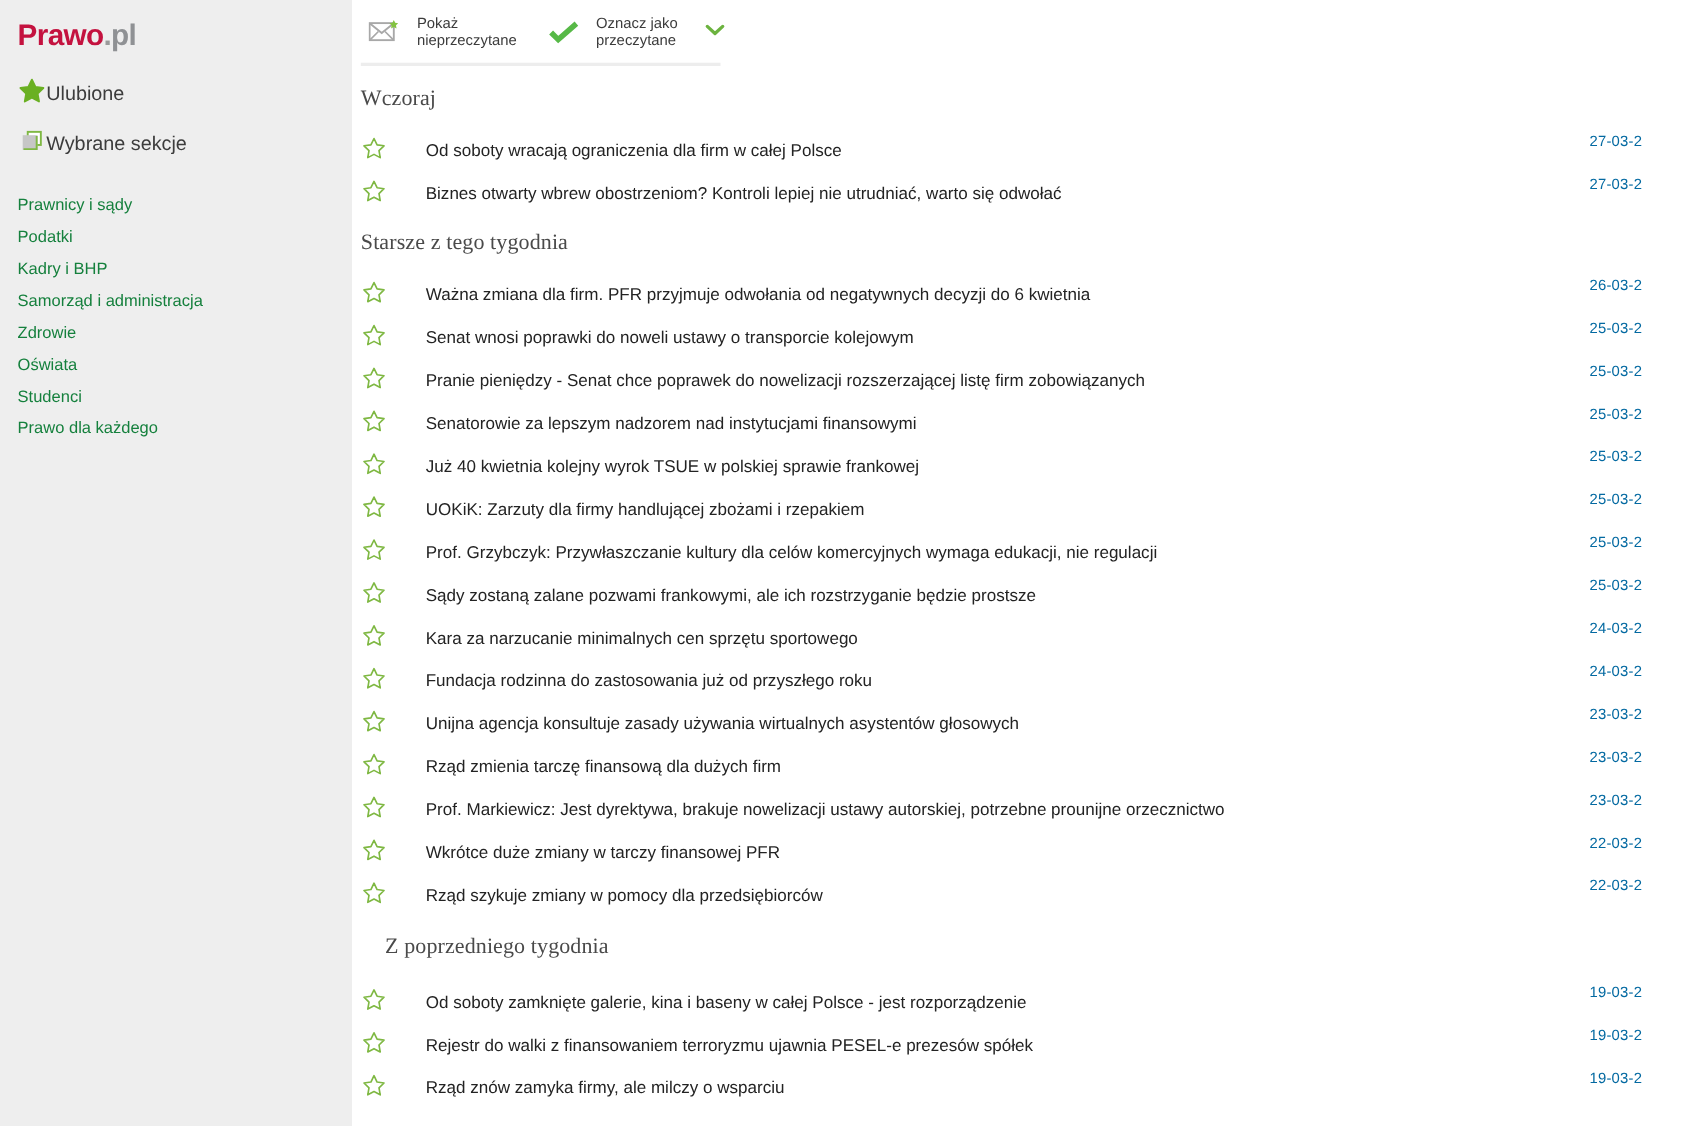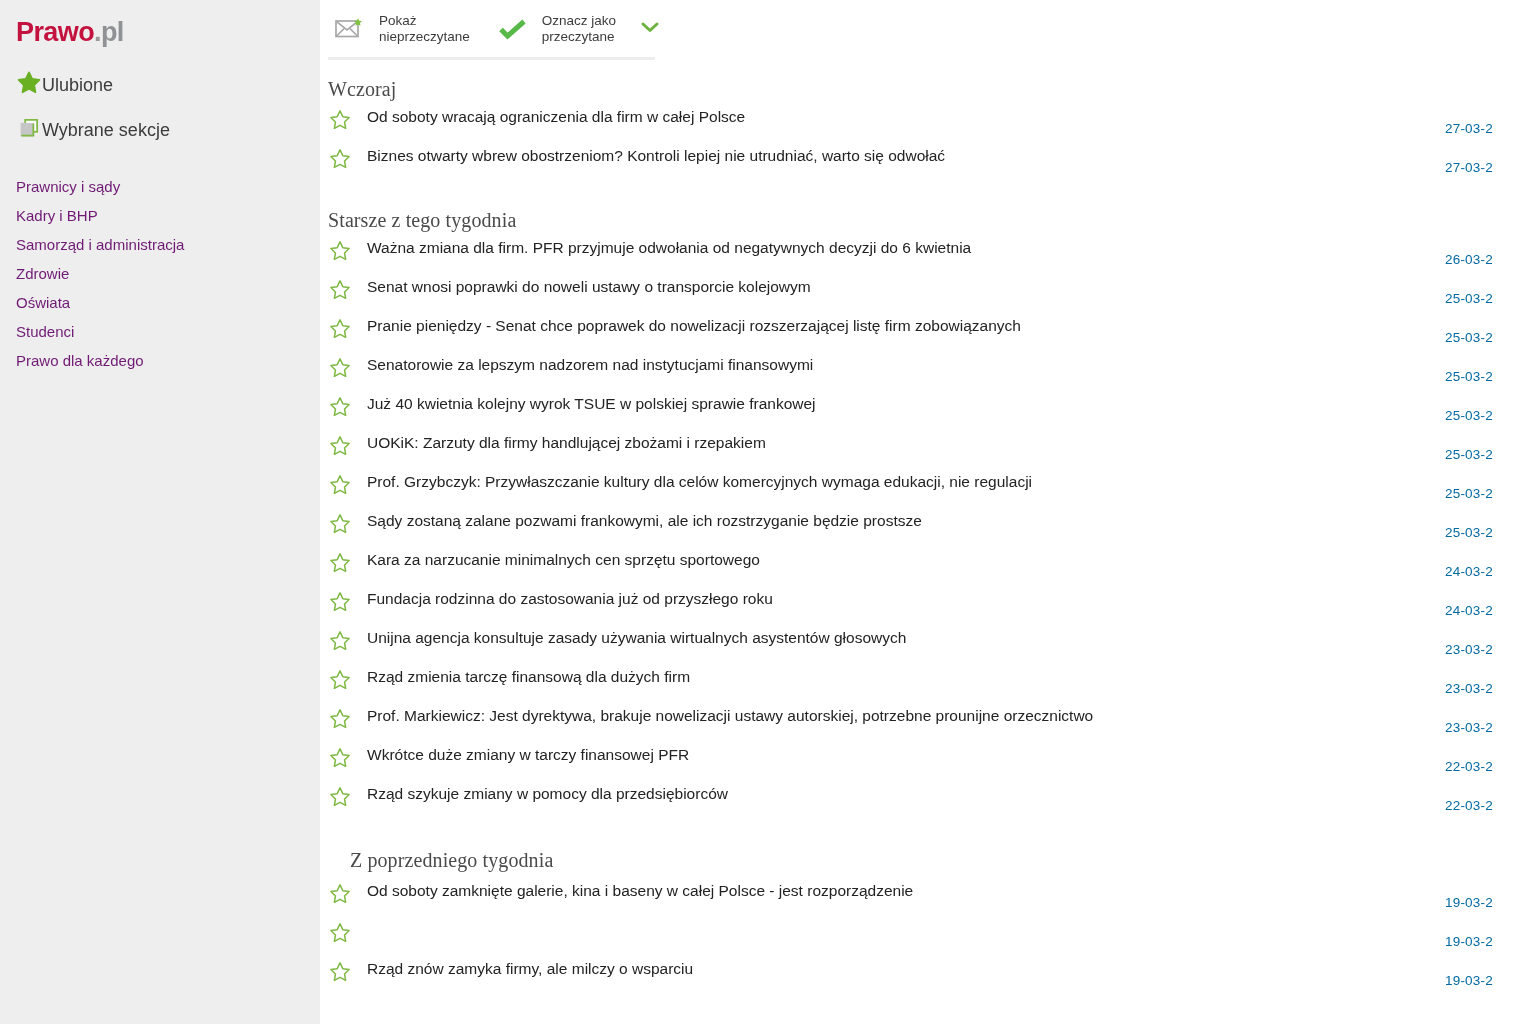--- a/index.html
+++ b/index.html
@@ -68,21 +68,21 @@
 
   .nav-list {
     position: absolute;
     left: 16px;
     top: 172px;
     width: 290px;
   }
   .nav-item {
     display: block;
     font-size: 15px;
-    color: #701a75;
+    color: #15803d;
     line-height: 29px;
     height: 29px;
     white-space: nowrap;
     cursor: pointer;
   }
   .nav-item.active {
     color: #1d1d1d;
     font-weight: bold;
   }
 
@@ -161,25 +161,26 @@
     padding-left: 8px;
     letter-spacing: 0.1px;
     white-space: nowrap;
   }
   .sec-1 .section-title { padding-top: 20px; padding-bottom: 7px; }
   .sec-2 .section-title { padding-top: 23px; padding-bottom: 7px; }
   .sec-3 .section-title { padding-top: 25px; padding-bottom: 10px; margin-left: 22px; }
 
   .article-row {
     display: flex;
-    align-items: flex-start;
+    align-items: flex-end;
     height: 39px;
     padding-left: 8px;
     position: relative;
     cursor: pointer;
+    gap: 20px;
   }
   .star-cell {
     width: 34px;
     min-width: 34px;
     display: flex;
     align-items: center;
     justify-content: flex-start;
     cursor: pointer;
   }
   .article-title {
@@ -225,20 +226,21 @@
           <rect x="8.5" y="4.5" width="11" height="11" fill="#ffffff" stroke="#7fb843" stroke-width="1.6"></rect>
           <rect x="5" y="8" width="11" height="11" fill="#c6c6c6" stroke="#c6c6c6" stroke-width="1.4"></rect>
           <path d="M16 8v11H5" fill="none" stroke="#7fb843" stroke-width="1.6"></path>
         </svg>
       </span>
       <span class="label">Wybrane sekcje</span>
     </div>
 
     <nav class="nav-list">
       <a class="nav-item">Prawnicy i sądy</a>
+      <a class="nav-item">Podatki</a>
       <a class="nav-item">Kadry i BHP</a>
       <a class="nav-item">Samorząd i administracja</a>
       <a class="nav-item">Zdrowie</a>
       <a class="nav-item">Oświata</a>
       <a class="nav-item">Studenci</a>
       <a class="nav-item">Prawo dla każdego</a>
     </nav>
   </aside>
 
   <main class="main">
@@ -477,20 +479,21 @@
           <span class="article-title">Od soboty zamknięte galerie, kina i baseny w całej Polsce - jest rozporządzenie</span>
           <span class="article-date">19-03-2</span>
         </div>
 
         <div class="article-row">
           <span class="star-cell">
             <svg width="24" height="24" viewBox="0 0 24 24">
                 <path d="M12 2.9l2.8 5.75 6.3.9-4.55 4.45 1.1 6.3L12 17.35l-5.65 2.95 1.1-6.3L2.9 9.55l6.3-.9z" fill="none" stroke="#7fb843" stroke-width="1.5" stroke-linejoin="round"></path>
               </svg>
           </span>
+          <span class="article-title">Rejestr do walki z finansowaniem terroryzmu ujawnia PESEL-e prezesów spółek</span>
           <span class="article-date">19-03-2</span>
         </div>
 
         <div class="article-row">
           <span class="star-cell">
             <svg width="24" height="24" viewBox="0 0 24 24">
                 <path d="M12 2.9l2.8 5.75 6.3.9-4.55 4.45 1.1 6.3L12 17.35l-5.65 2.95 1.1-6.3L2.9 9.55l6.3-.9z" fill="none" stroke="#7fb843" stroke-width="1.5" stroke-linejoin="round"></path>
               </svg>
           </span>
           <span class="article-title">Rząd znów zamyka firmy, ale milczy o wsparciu</span>

